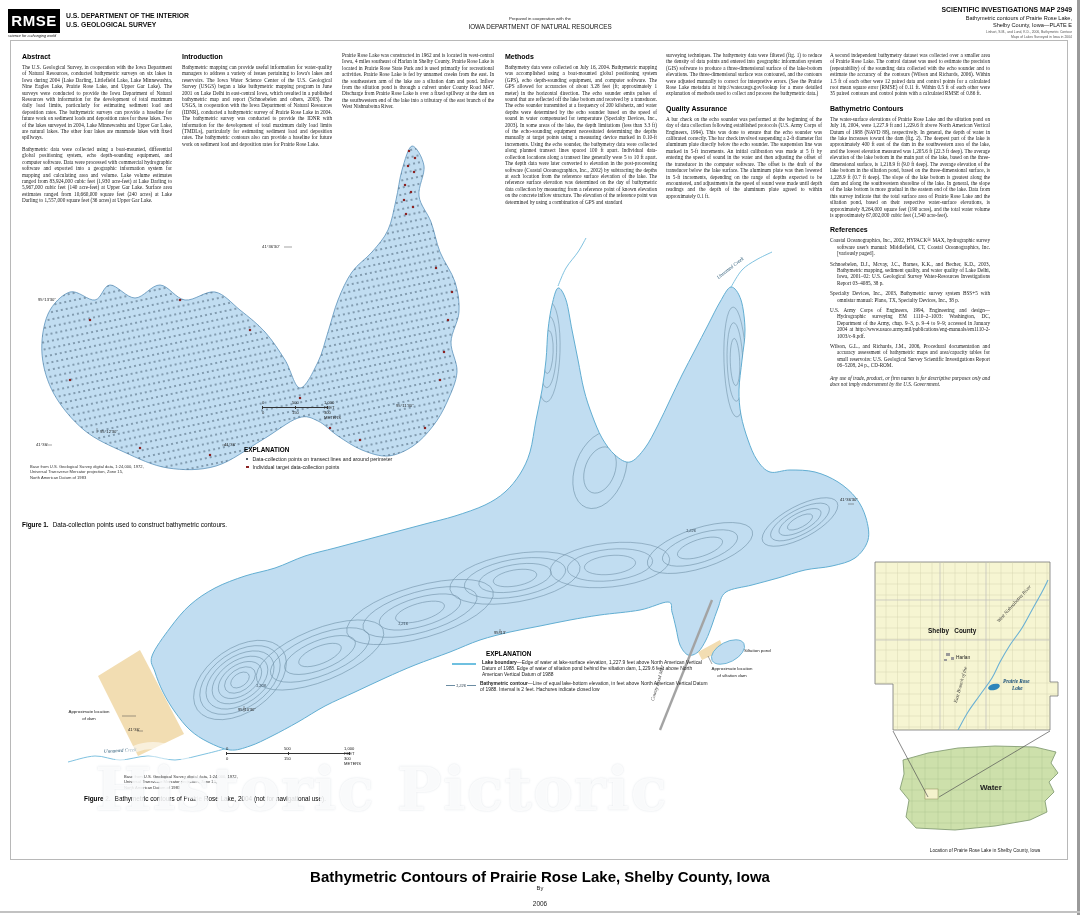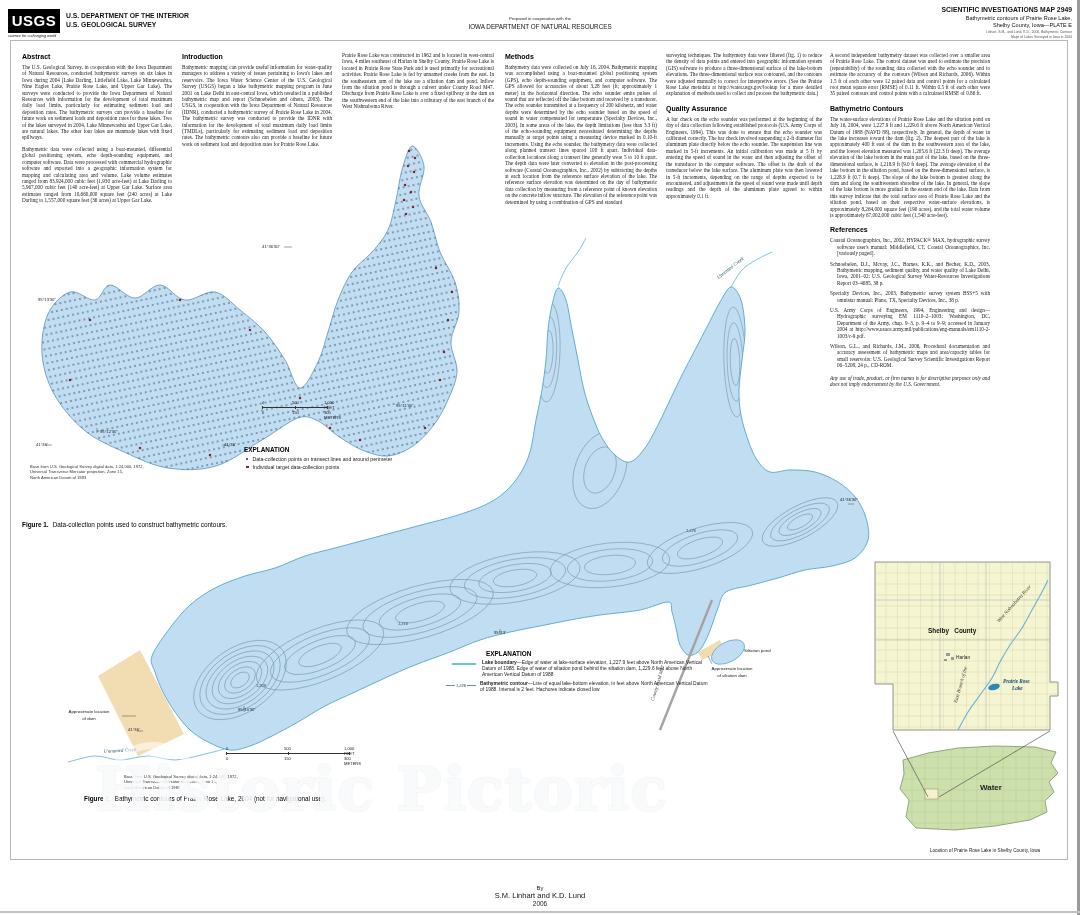--- a/index.html
+++ b/index.html
@@ -105,21 +105,21 @@
   .wm-ring { position:absolute; left:48px; top:2px; width:100px; height:100px; border-radius:50%;
              border:7px solid rgba(255,255,255,0.55); }
   .wm-ring2 { position:absolute; left:62px; top:16px; width:72px; height:72px; border-radius:50%;
               border:2px solid rgba(255,255,255,0.5); }
 </style>
 </head>
 <body>
 
 <div class="page">
 
-  <div class="logo-box">USGS</div>
+  <div class="logo-box">RMSE</div>
   <div class="logo-tag">science for a changing world</div>
   <div class="dept" style="top:12px">U.S. DEPARTMENT OF THE INTERIOR</div>
   <div class="dept" style="top:21px">U.S. GEOLOGICAL SURVEY</div>
   <div class="coop1">Prepared in cooperation with the</div>
   <div class="coop2">IOWA DEPARTMENT OF NATURAL RESOURCES</div>
   <div class="hdr-r" style="top:6px; font-weight:bold; font-size:6.8px">SCIENTIFIC INVESTIGATIONS MAP 2949</div>
   <div class="hdr-r" style="top:15px; font-size:5.6px">Bathymetric contours of Prairie Rose Lake,</div>
   <div class="hdr-r" style="top:22px; font-size:5.6px">Shelby County, Iowa—PLATE E</div>
   <div class="hdr-r" style="top:30px; font-size:3.4px; color:#555">Linhart, S.M., and Lund, K.D., 2006, Bathymetric Contour</div>
   <div class="hdr-r" style="top:35px; font-size:3.4px; color:#555">Maps of Lakes Surveyed in Iowa in 2004</div>
@@ -432,19 +432,19 @@
   <span class="ins-state" style="left:980px;top:783px">Water</span>
   <span class="ins-cap" style="left:900px;top:848px;width:170px">Location of Prairie Rose Lake in Shelby County, Iowa</span>
 
   <div class="wm">
     <div class="wm-ring"></div>
     <div class="wm-ring2"></div>
     <span class="wm-text">Historic Pictoric</span>
     <span class="wm-reg">®</span>
   </div>
 
+  <div class="tb-title">Bathymetric Contours of Prairie Rose Lake, Shelby County, Iowa</div>
   <div class="tb-by">By</div>
-  <div class="tb-auth">S.M. Linhart and K.D. Lund</div>
   <div class="tb-year">2006</div>
 
   <div class="edge-right"></div>
   <div class="edge-bottom"></div>
 </div>
 
 </body></html>

